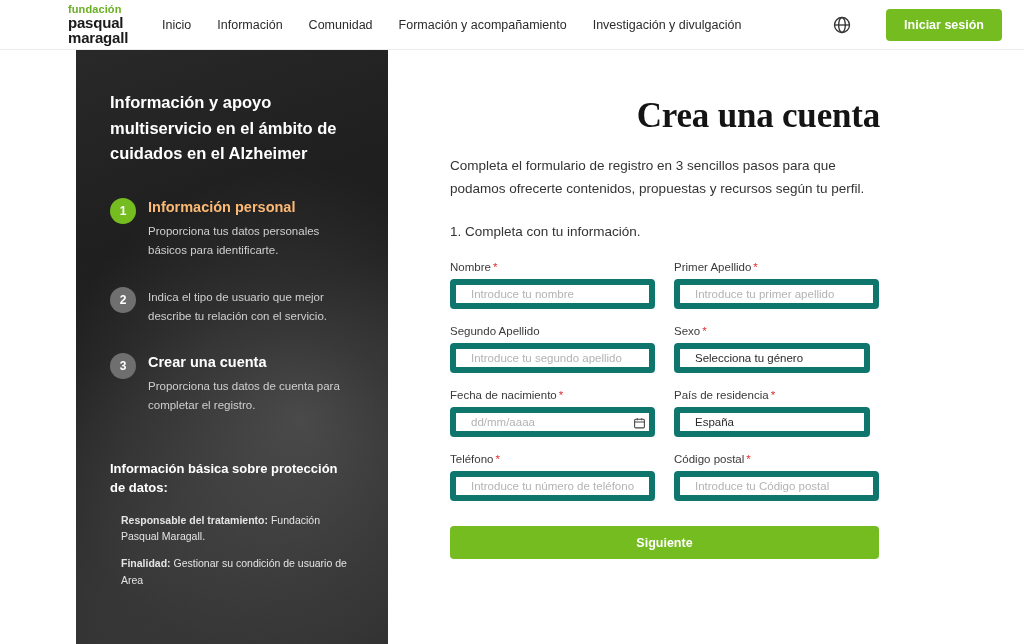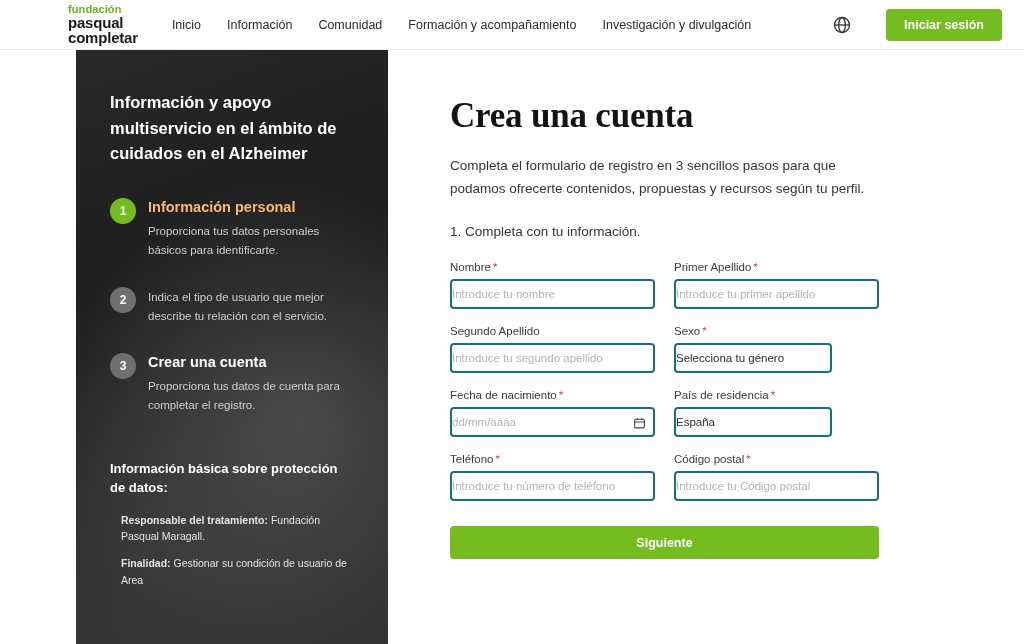--- a/index.html
+++ b/index.html
@@ -159,22 +159,23 @@
     flex: 1;
     padding: 46px 0 0 62px;
     background: #fff;
   }
   .form-inner { width: 430px; }
   h1.page-title {
     font-family: "Liberation Serif", serif;
     font-size: 35px;
     font-weight: 700;
     color: #141414;
-    margin: 0 0 18px 0;
+    margin: 0 0 18px 10px;
     letter-spacing: -.2px;
+    text-align: right;
   }
   .lead {
     font-size: 13.5px;
     line-height: 1.72;
     color: #343434;
     margin: 0 0 24px 0;
   }
   .step-label {
     font-size: 13.5px;
     color: #343434;
@@ -190,23 +191,23 @@
   .field { display: flex; flex-direction: column; }
   .field label {
     font-size: 11.5px;
     color: #3a3a3a;
     margin-bottom: 6px;
   }
   .req { color: #e03131; margin-left: 2px; }
   .field input,
   .field select {
     height: 30px;
-    border: 2px solid #0f766e;
+    border: 6px solid #0f766e;
     border-radius: 4px;
-    padding: 0 0;
+    padding: 0 15px;
     font-size: 11.5px;
     color: #2b2b2b;
     font-family: "Liberation Sans", sans-serif;
     background: #fff;
     outline: none;
   }
   .field input::placeholder { color: #b3b3b3; }
   .select-wrap { position: relative; }
   .date-wrap { position: relative; }
   .date-wrap input { width: 100%; }
@@ -235,21 +236,21 @@
 </style>
 </head>
 <body>
 
 <div class="page">
 
   <div class="header">
     <div class="logo">
       <span class="l1">fundación</span>
       <span class="l2">pasqual</span>
-      <span class="l3">completar</span>
+      <span class="l3">maragall</span>
     </div>
 
     <nav class="nav">
       <a href="#">Inicio</a>
       <a href="#">Información</a>
       <a href="#">Comunidad</a>
       <a href="#">Formación y acompañamiento</a>
       <a href="#">Investigación y divulgación</a>
     </nav>
 

